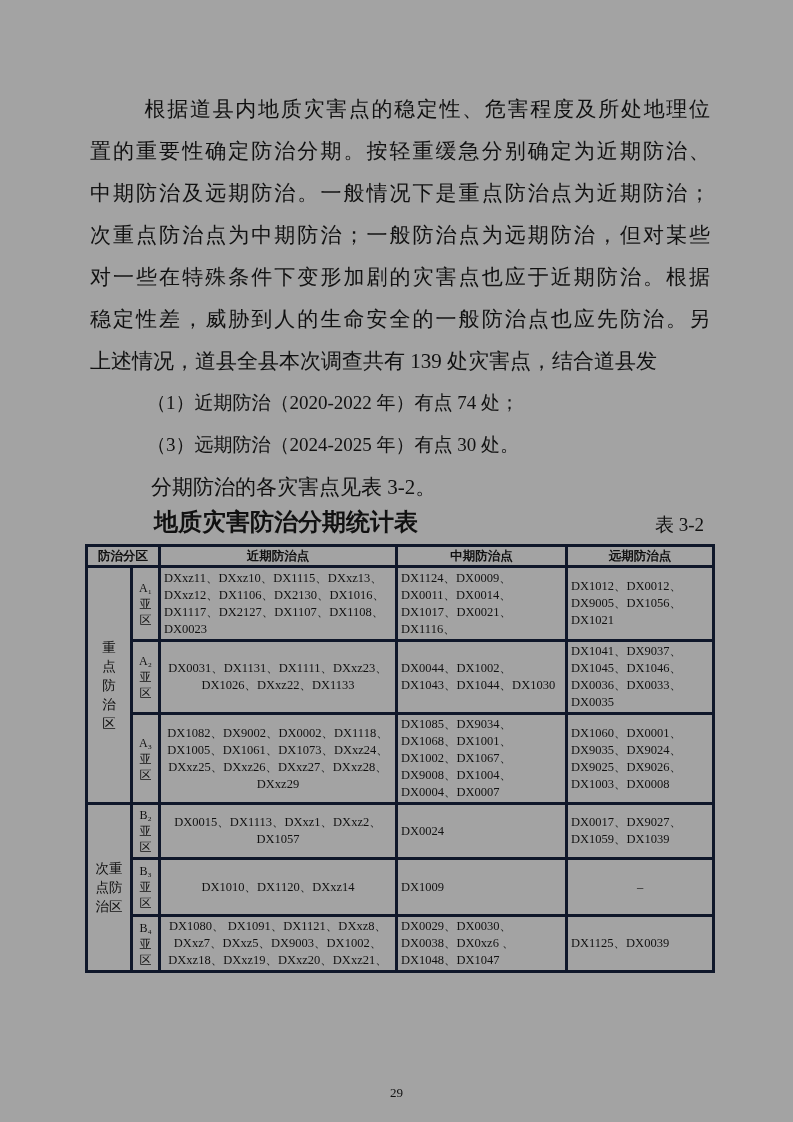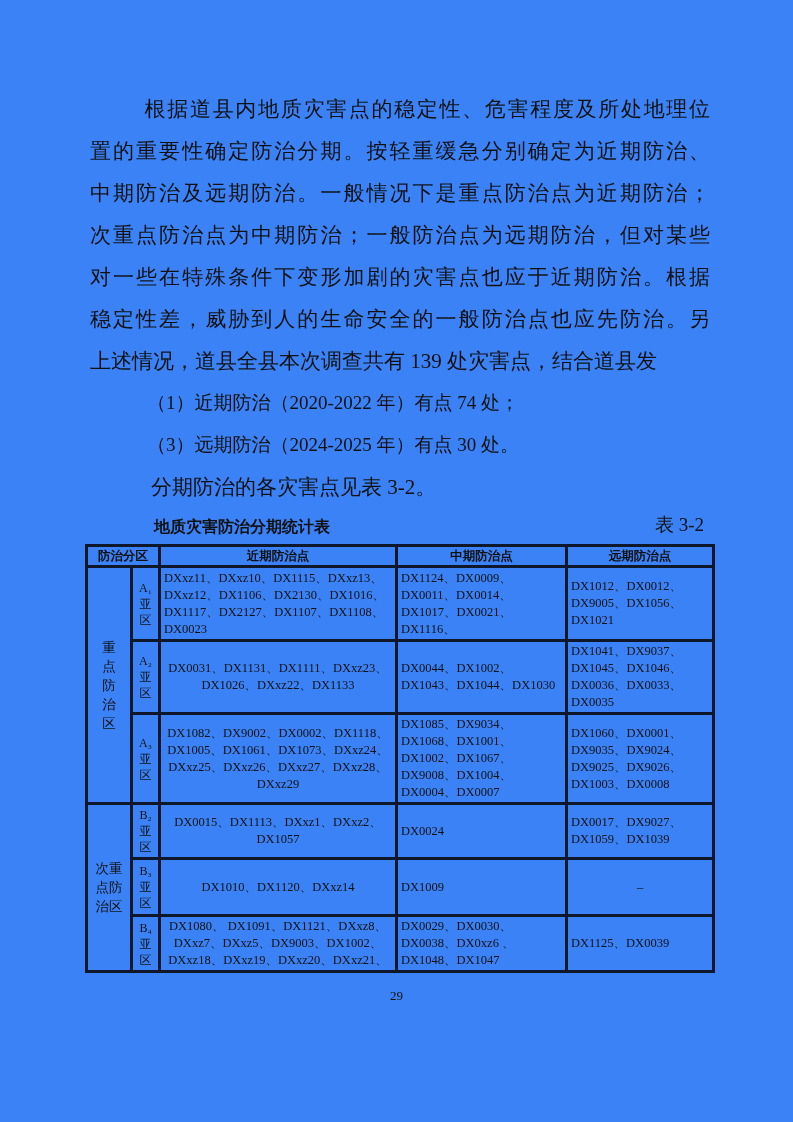--- a/index.html
+++ b/index.html
@@ -1,34 +1,34 @@
 <!DOCTYPE html>
 <html><head>
 <meta charset="utf-8">
 <style>
   html,body{margin:0;padding:0;background:#888;}
   .page{
-    width:793px;height:1122px;background:#3b82f6;position:relative;
+    width:793px;height:1122px;background:#a3a3a3;position:relative;
     font-family:"Liberation Serif","DejaVu Serif",serif;color:#111;
     margin:0 auto;overflow:hidden;
   }
   .content{position:absolute;left:90px;top:88px;width:620px;}
   
   .para div{
     font-size:21px;line-height:42px;white-space:nowrap;
     text-align:justify;text-align-last:justify;
   }
   .para div:first-child{text-indent:2.6em;}
   .para div:last-child{text-align-last:left;}
   .list div{font-size:19px;line-height:42px;text-indent:3em;}
   .note{font-size:21px;line-height:42px;text-indent:2.9em;}
   
   .caption{display:flex;justify-content:space-between;align-items:flex-end;
     margin:2px 0 6px 0;height:28px;}
-  .caption .t{font-weight:bold;font-size:16px;margin-left:64px;
+  .caption .t{font-weight:bold;font-size:24px;margin-left:64px;
     font-family:"Liberation Sans","DejaVu Sans",sans-serif;margin-top:32px;}
   .caption .n{font-size:19px;margin-right:6px;}
   
   table.tbl{border-collapse:collapse;table-layout:fixed;width:627px;margin-left:-5px;}
   table.tbl td,table.tbl th{border:3px solid #0f172a;font-size:12.5px;line-height:17px;
     padding:1px 3px;vertical-align:middle;font-weight:normal;}
   table.tbl th{font-weight:bold;text-align:center;height:18px;padding:0;}
   col.c-group{width:45px;} col.c-zone{width:28px;}
   col.c-near{width:237px;} col.c-mid{width:170px;} col.c-far{width:147px;}
   td.groupcell{text-align:center;padding:0;}
@@ -36,21 +36,21 @@
   td.zonecell{text-align:center;padding:0;}
   td.zonecell div{line-height:16px;font-size:12px;}
   td.near{text-align:center;}
   td.near.ta-l{text-align:left;}
   td.mid{text-align:left;padding-left:6px;}
   td.far{text-align:left;padding-left:8px;}
   td.far.ta-c{text-align:center;}
   tr.rA1{height:74px;} tr.rA2{height:62px;} tr.rA3{height:70px;}
   tr.rB2{height:55px;} tr.rB3{height:57px;} tr.rB4{height:56px;}
   td.thickbottom{border-bottom:3px solid #000;}
-  .pageno{position:absolute;left:0;width:793px;top:988px;text-align:center;
+  .pageno{position:absolute;left:0;width:793px;top:1085px;text-align:center;
     font-size:13px;}
 </style>
 </head>
 <body>
 
 <div class="page">
   <div class="content">
 
     <div class="para">
       <div>根据道县内地质灾害点的稳定性、危害程度及所处地理位</div>

